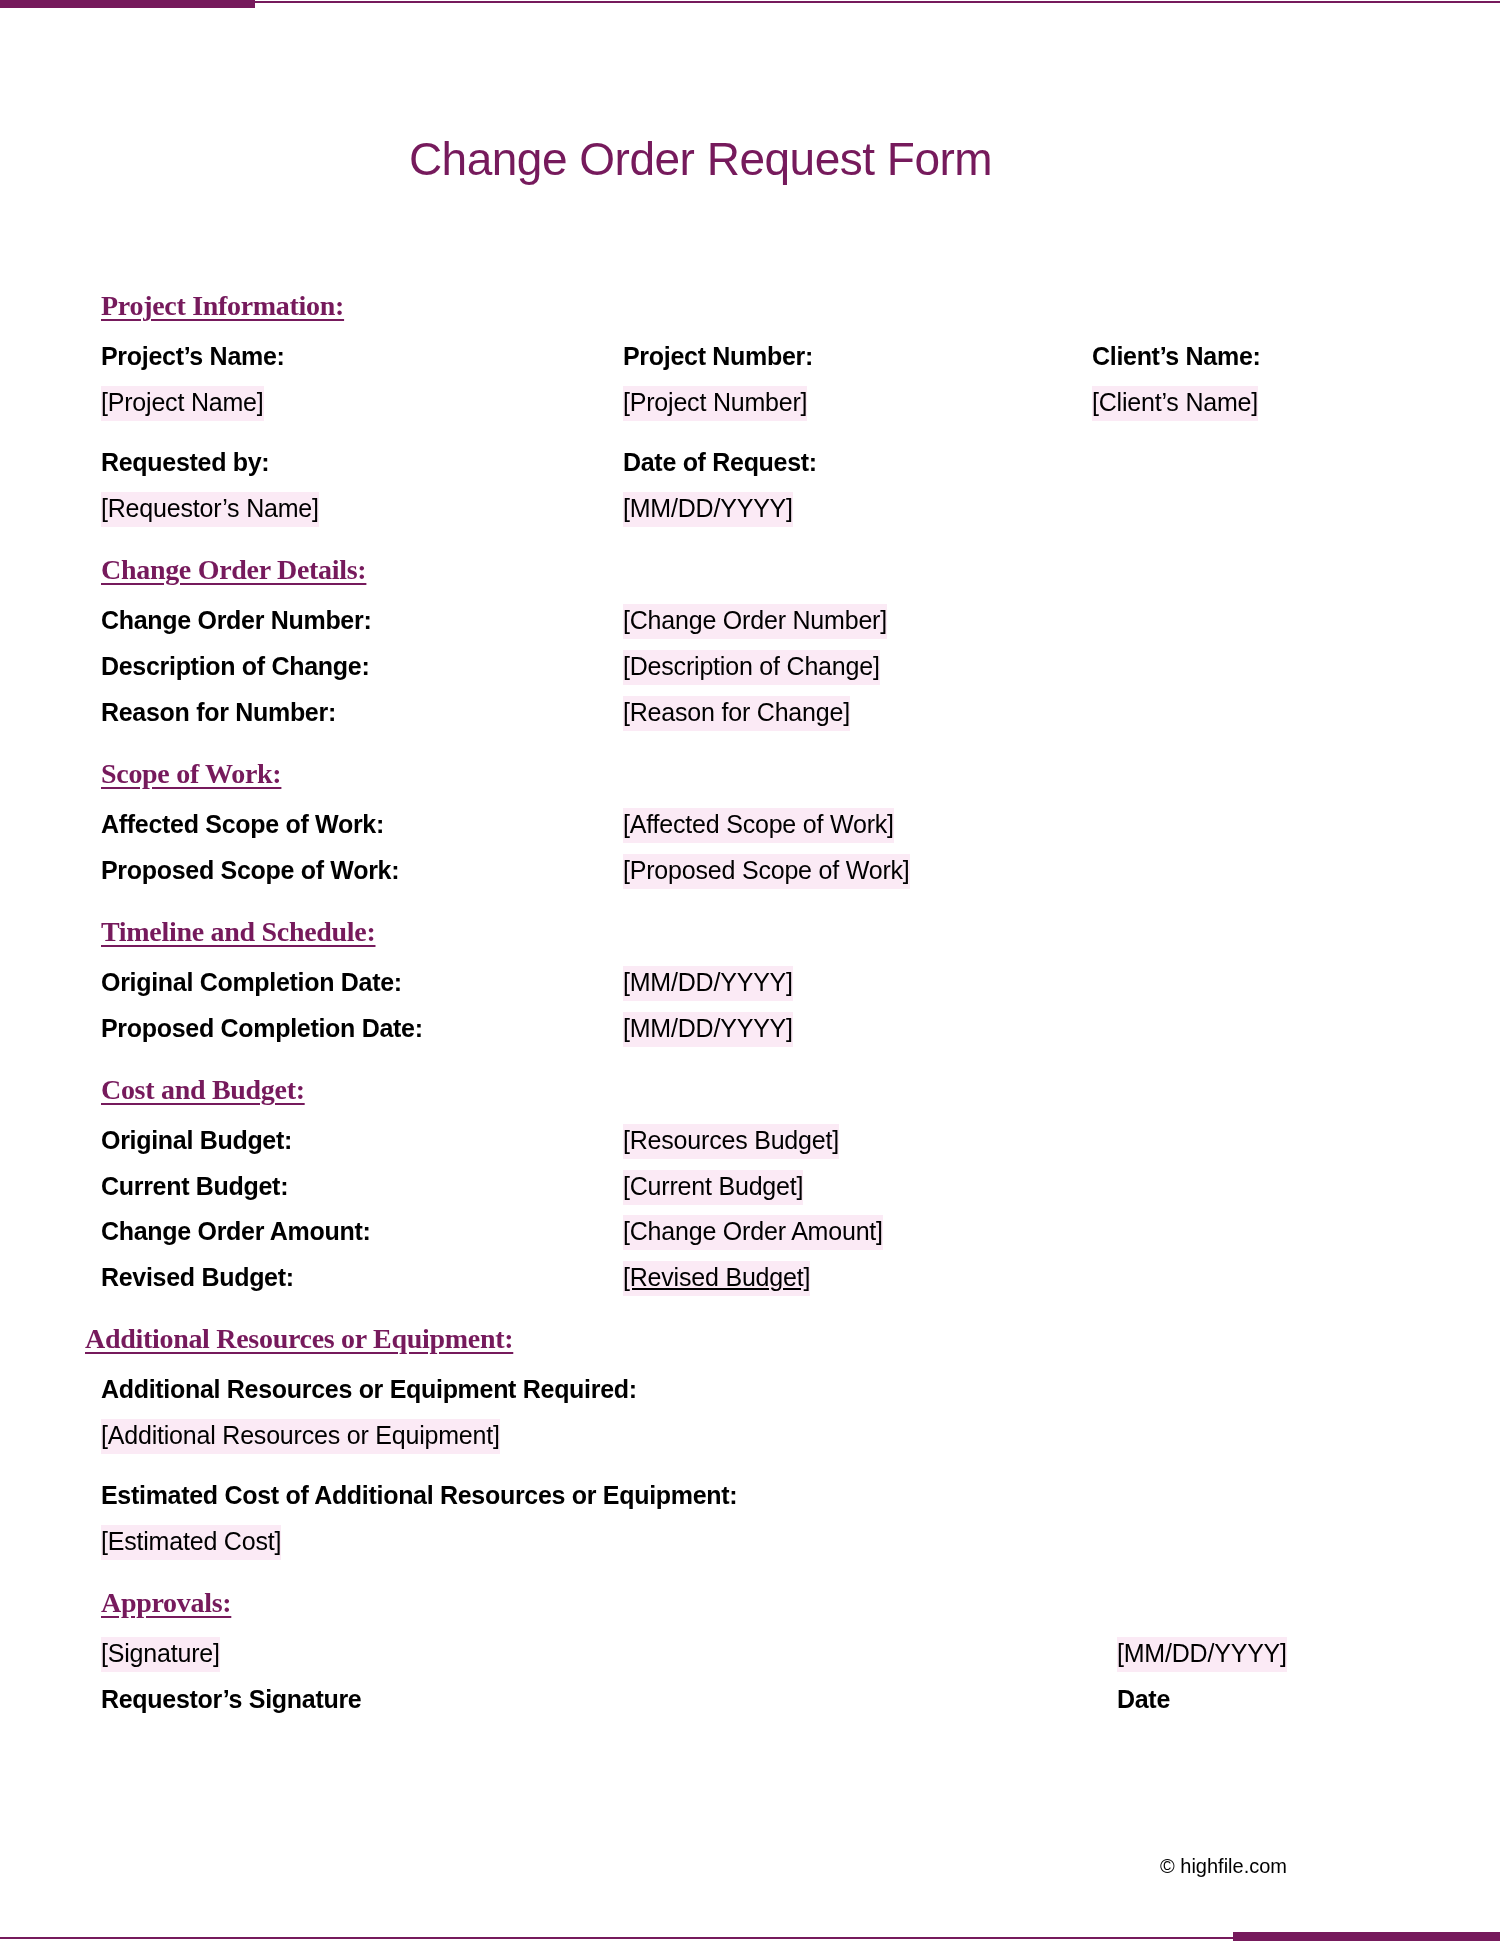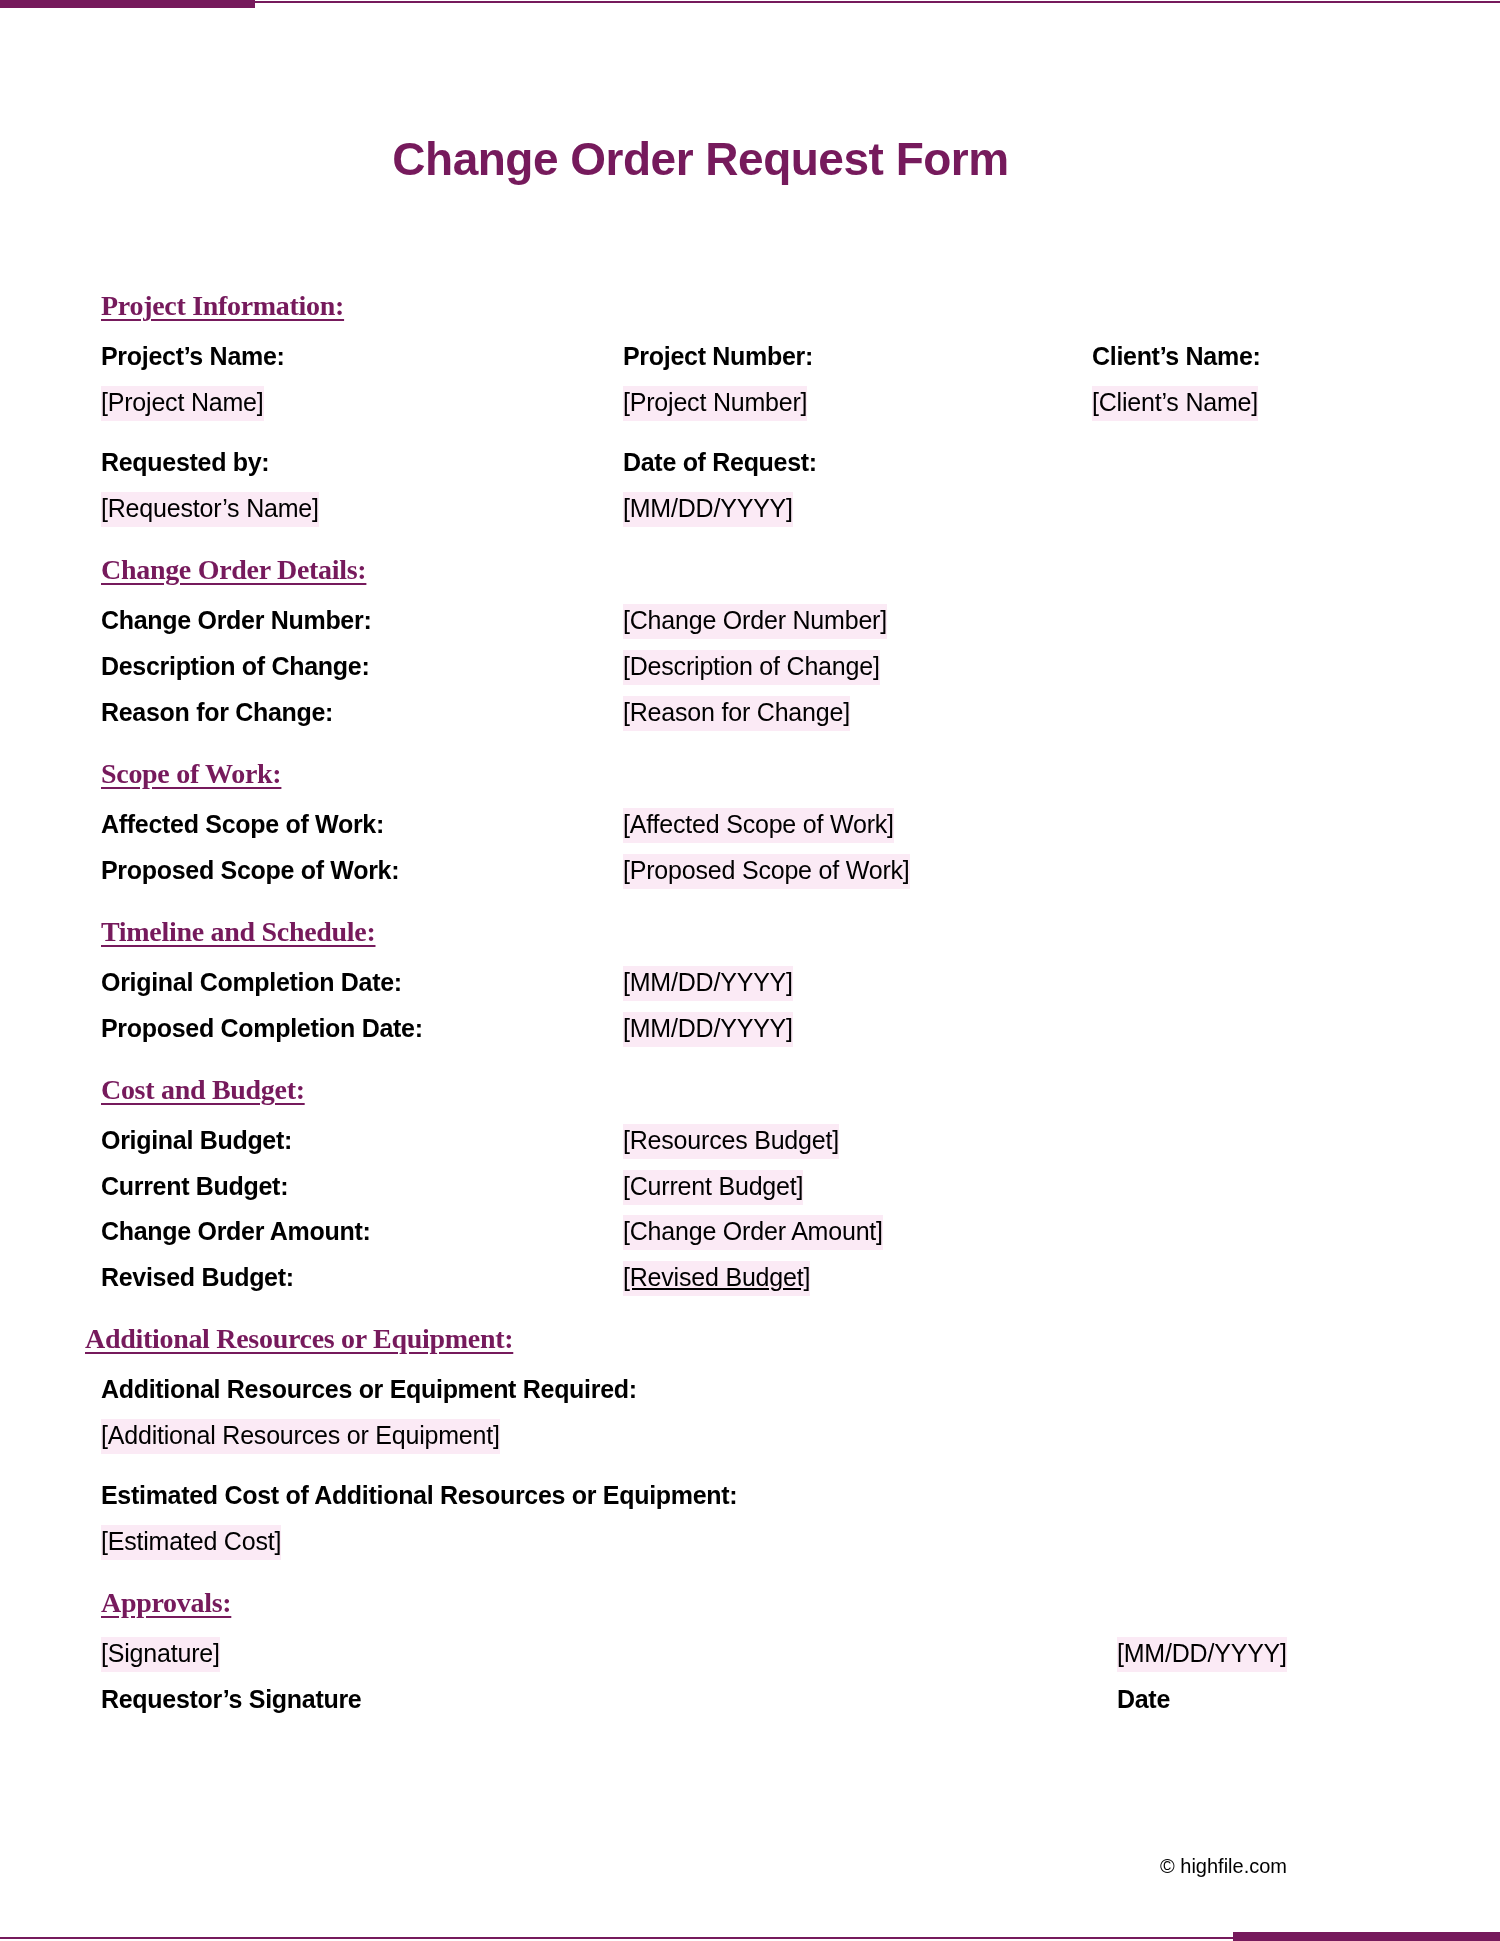--- a/index.html
+++ b/index.html
@@ -3,21 +3,21 @@
 <meta charset="utf-8">
 <style>
   html, body { margin: 0; padding: 0; background: #ffffff; }
   body { width: 1500px; height: 1941px; position: relative; overflow: hidden;
          font-family: "Liberation Sans", "DejaVu Sans", sans-serif; color: #000; }
   .bar-top-thick { position: absolute; left: 0; top: 0; width: 255px; height: 8px; background: #761a5c; }
   .bar-top-thin { position: absolute; left: 0; top: 1px; width: 1500px; height: 2px; background: #761a5c; }
   .bar-bot-thick { position: absolute; left: 1233px; top: 1932px; width: 267px; height: 9px; background: #761a5c; }
   .bar-bot-thin { position: absolute; left: 0; top: 1937px; width: 1500px; height: 2px; background: #761a5c; }
   .title { position: absolute; left: 0; width: 1401px; top: 132px; text-align: center;
-           font-size: 46px; font-weight: bold; color: #761a5c; letter-spacing: -0.5px; }
+           font-size: 46px; font-weight: normal; color: #761a5c; letter-spacing: -0.5px; }
   .abs { position: absolute; white-space: nowrap; }
   .heading { font-size: 28px; font-weight: bold; color: #761a5c; text-decoration: underline;
              text-decoration-thickness: 2px; text-underline-offset: 4px; letter-spacing: -0.3px; font-family: Liberation Serif, serif; }
   .label { font-size: 25px; font-weight: bold; letter-spacing: -0.3px; }
   .value { font-size: 25px; background: #fbeaf5; padding: 2px 0 4px 0; letter-spacing: -0.2px; }
   .footer { font-size: 20px; }
 </style>
 </head>
 <body>
 
@@ -44,21 +44,21 @@
 <div class="abs value" style="left:623px; top:492px;">[MM/DD/YYYY]</div>
 
 <div class="abs heading" style="left:101px; top:554px;">Change Order Details:</div>
 
 <div class="abs label" style="left:101px; top:606px;">Change Order Number:</div>
 <div class="abs value" style="left:623px; top:604px;">[Change Order Number]</div>
 
 <div class="abs label" style="left:101px; top:652px;">Description of Change:</div>
 <div class="abs value" style="left:623px; top:650px;">[Description of Change]</div>
 
-<div class="abs label" style="left:101px; top:698px;">Reason for Change:</div>
+<div class="abs label" style="left:101px; top:698px;">Reason for Number:</div>
 <div class="abs value" style="left:623px; top:696px;">[Reason for Change]</div>
 
 <div class="abs heading" style="left:101px; top:758px;">Scope of Work:</div>
 
 <div class="abs label" style="left:101px; top:810px;">Affected Scope of Work:</div>
 <div class="abs value" style="left:623px; top:808px;">[Affected Scope of Work]</div>
 
 <div class="abs label" style="left:101px; top:856px;">Proposed Scope of Work:</div>
 <div class="abs value" style="left:623px; top:854px;">[Proposed Scope of Work]</div>
 

